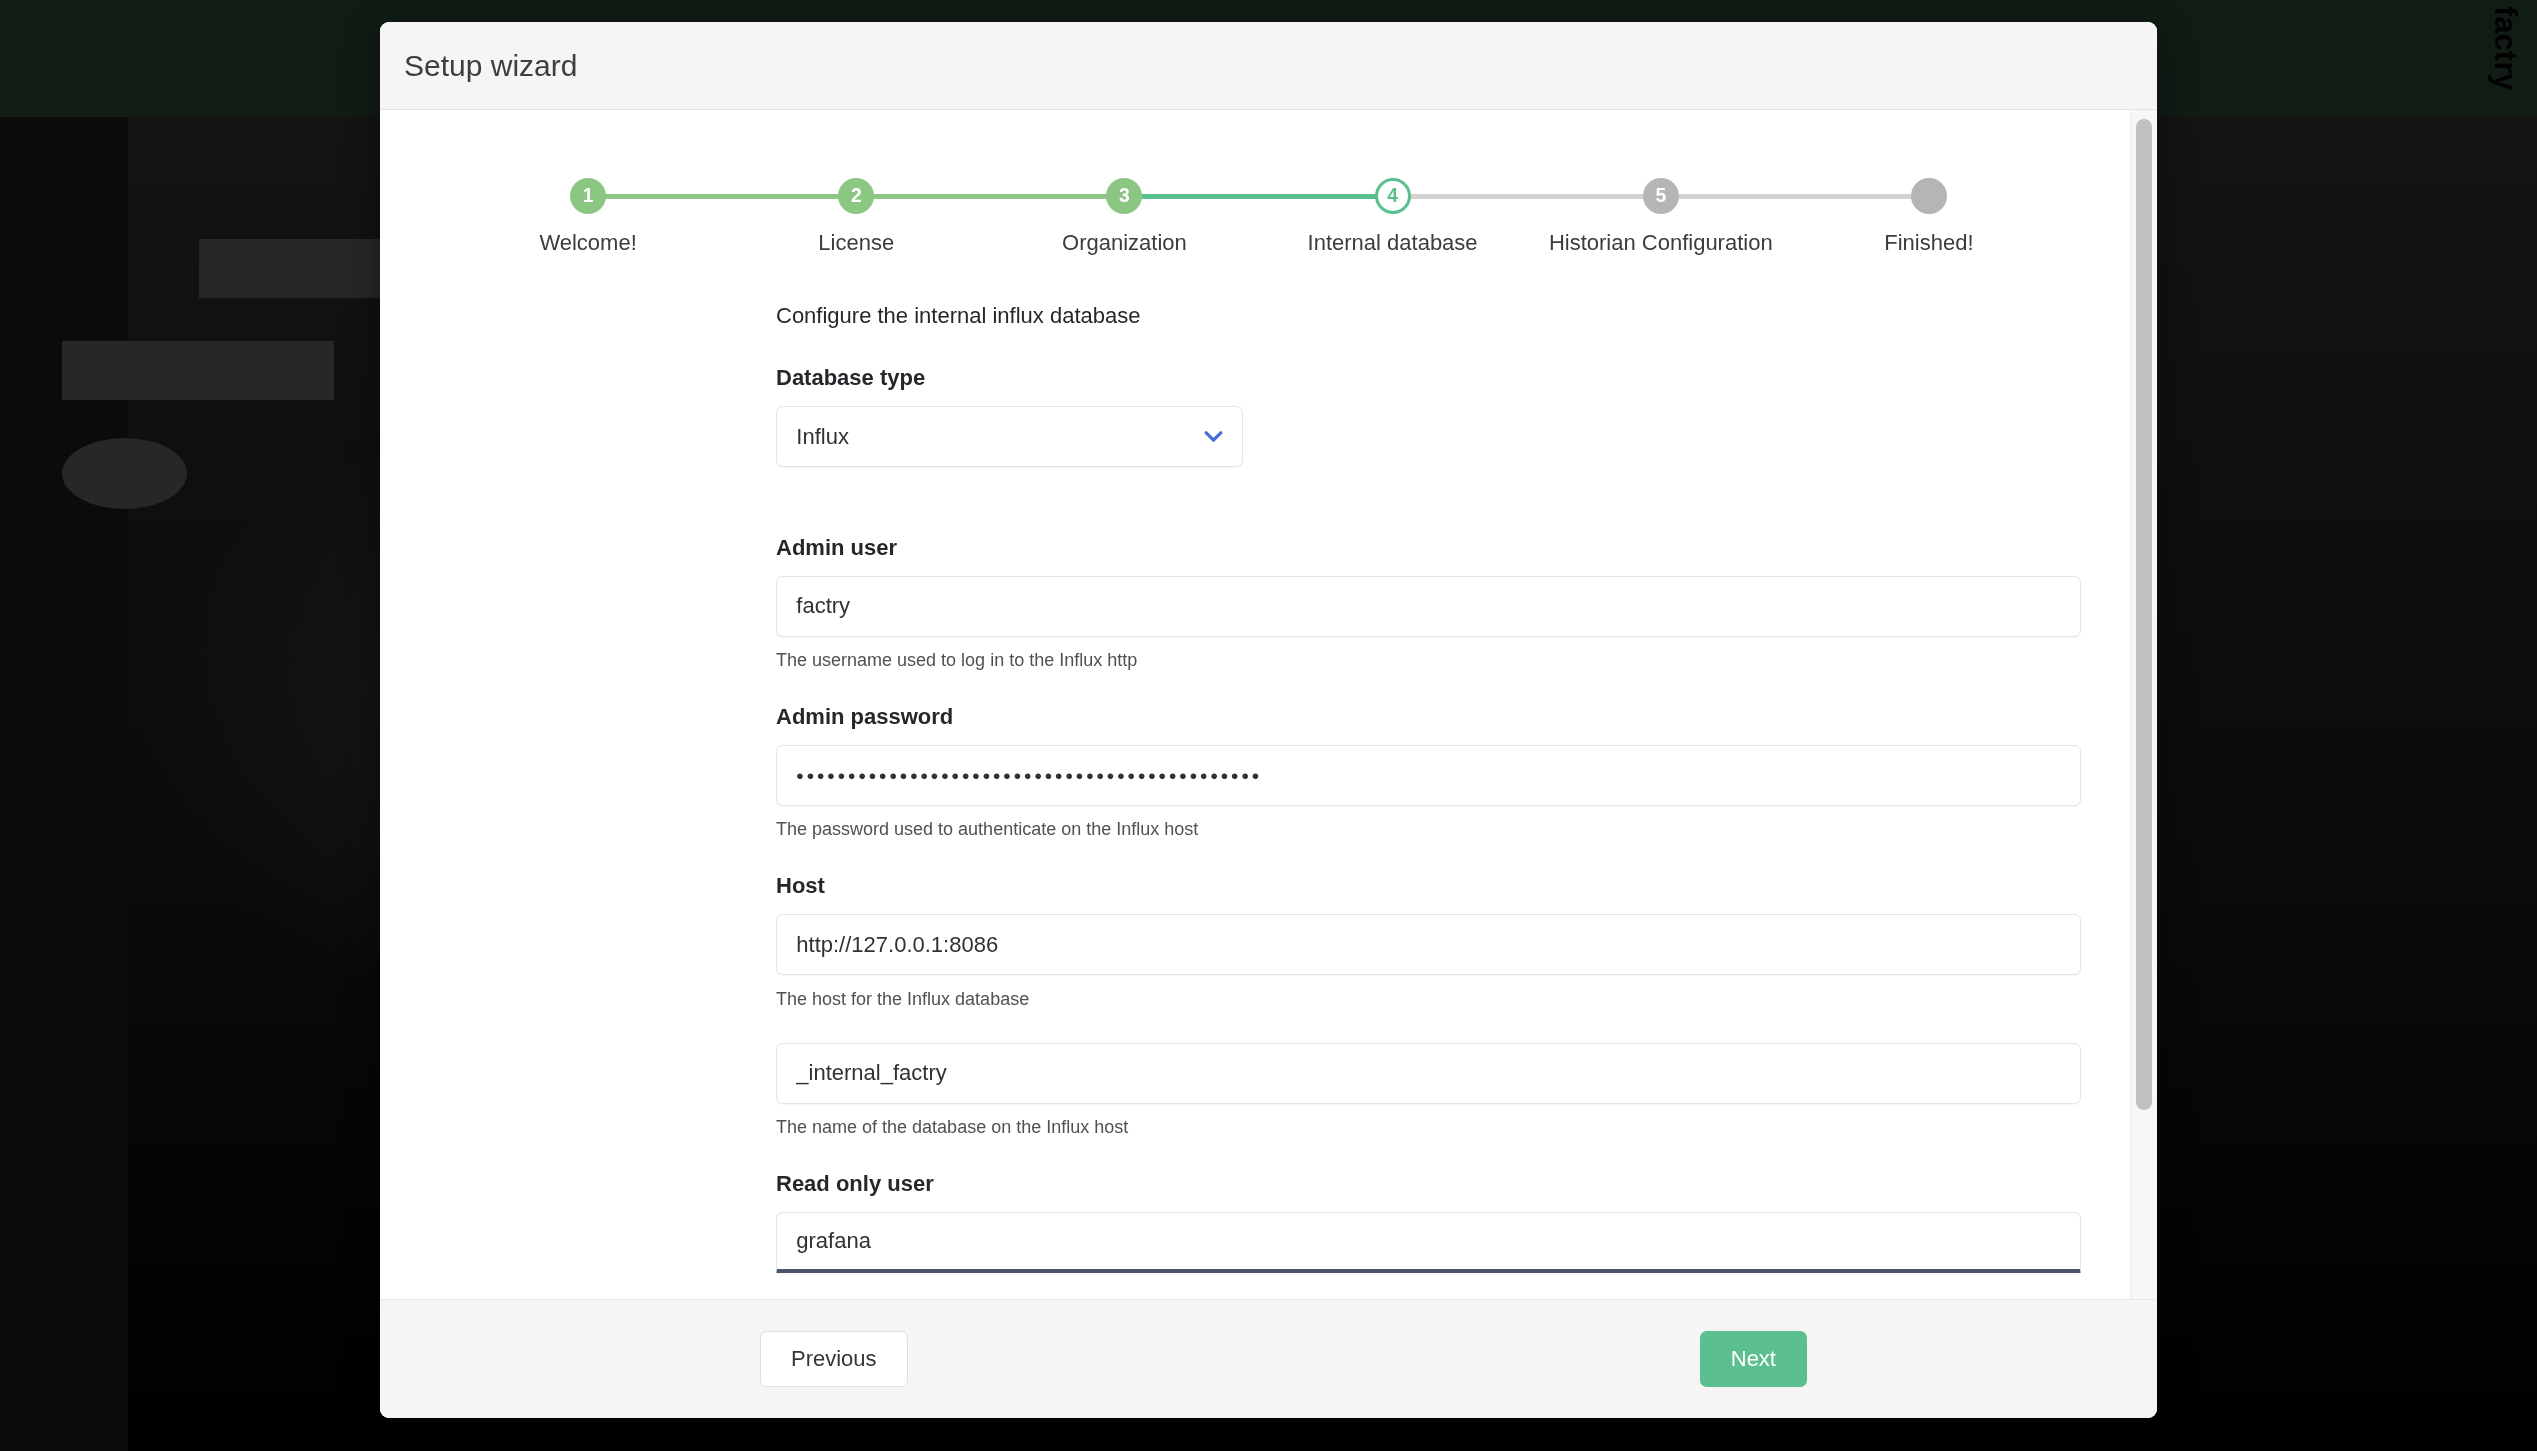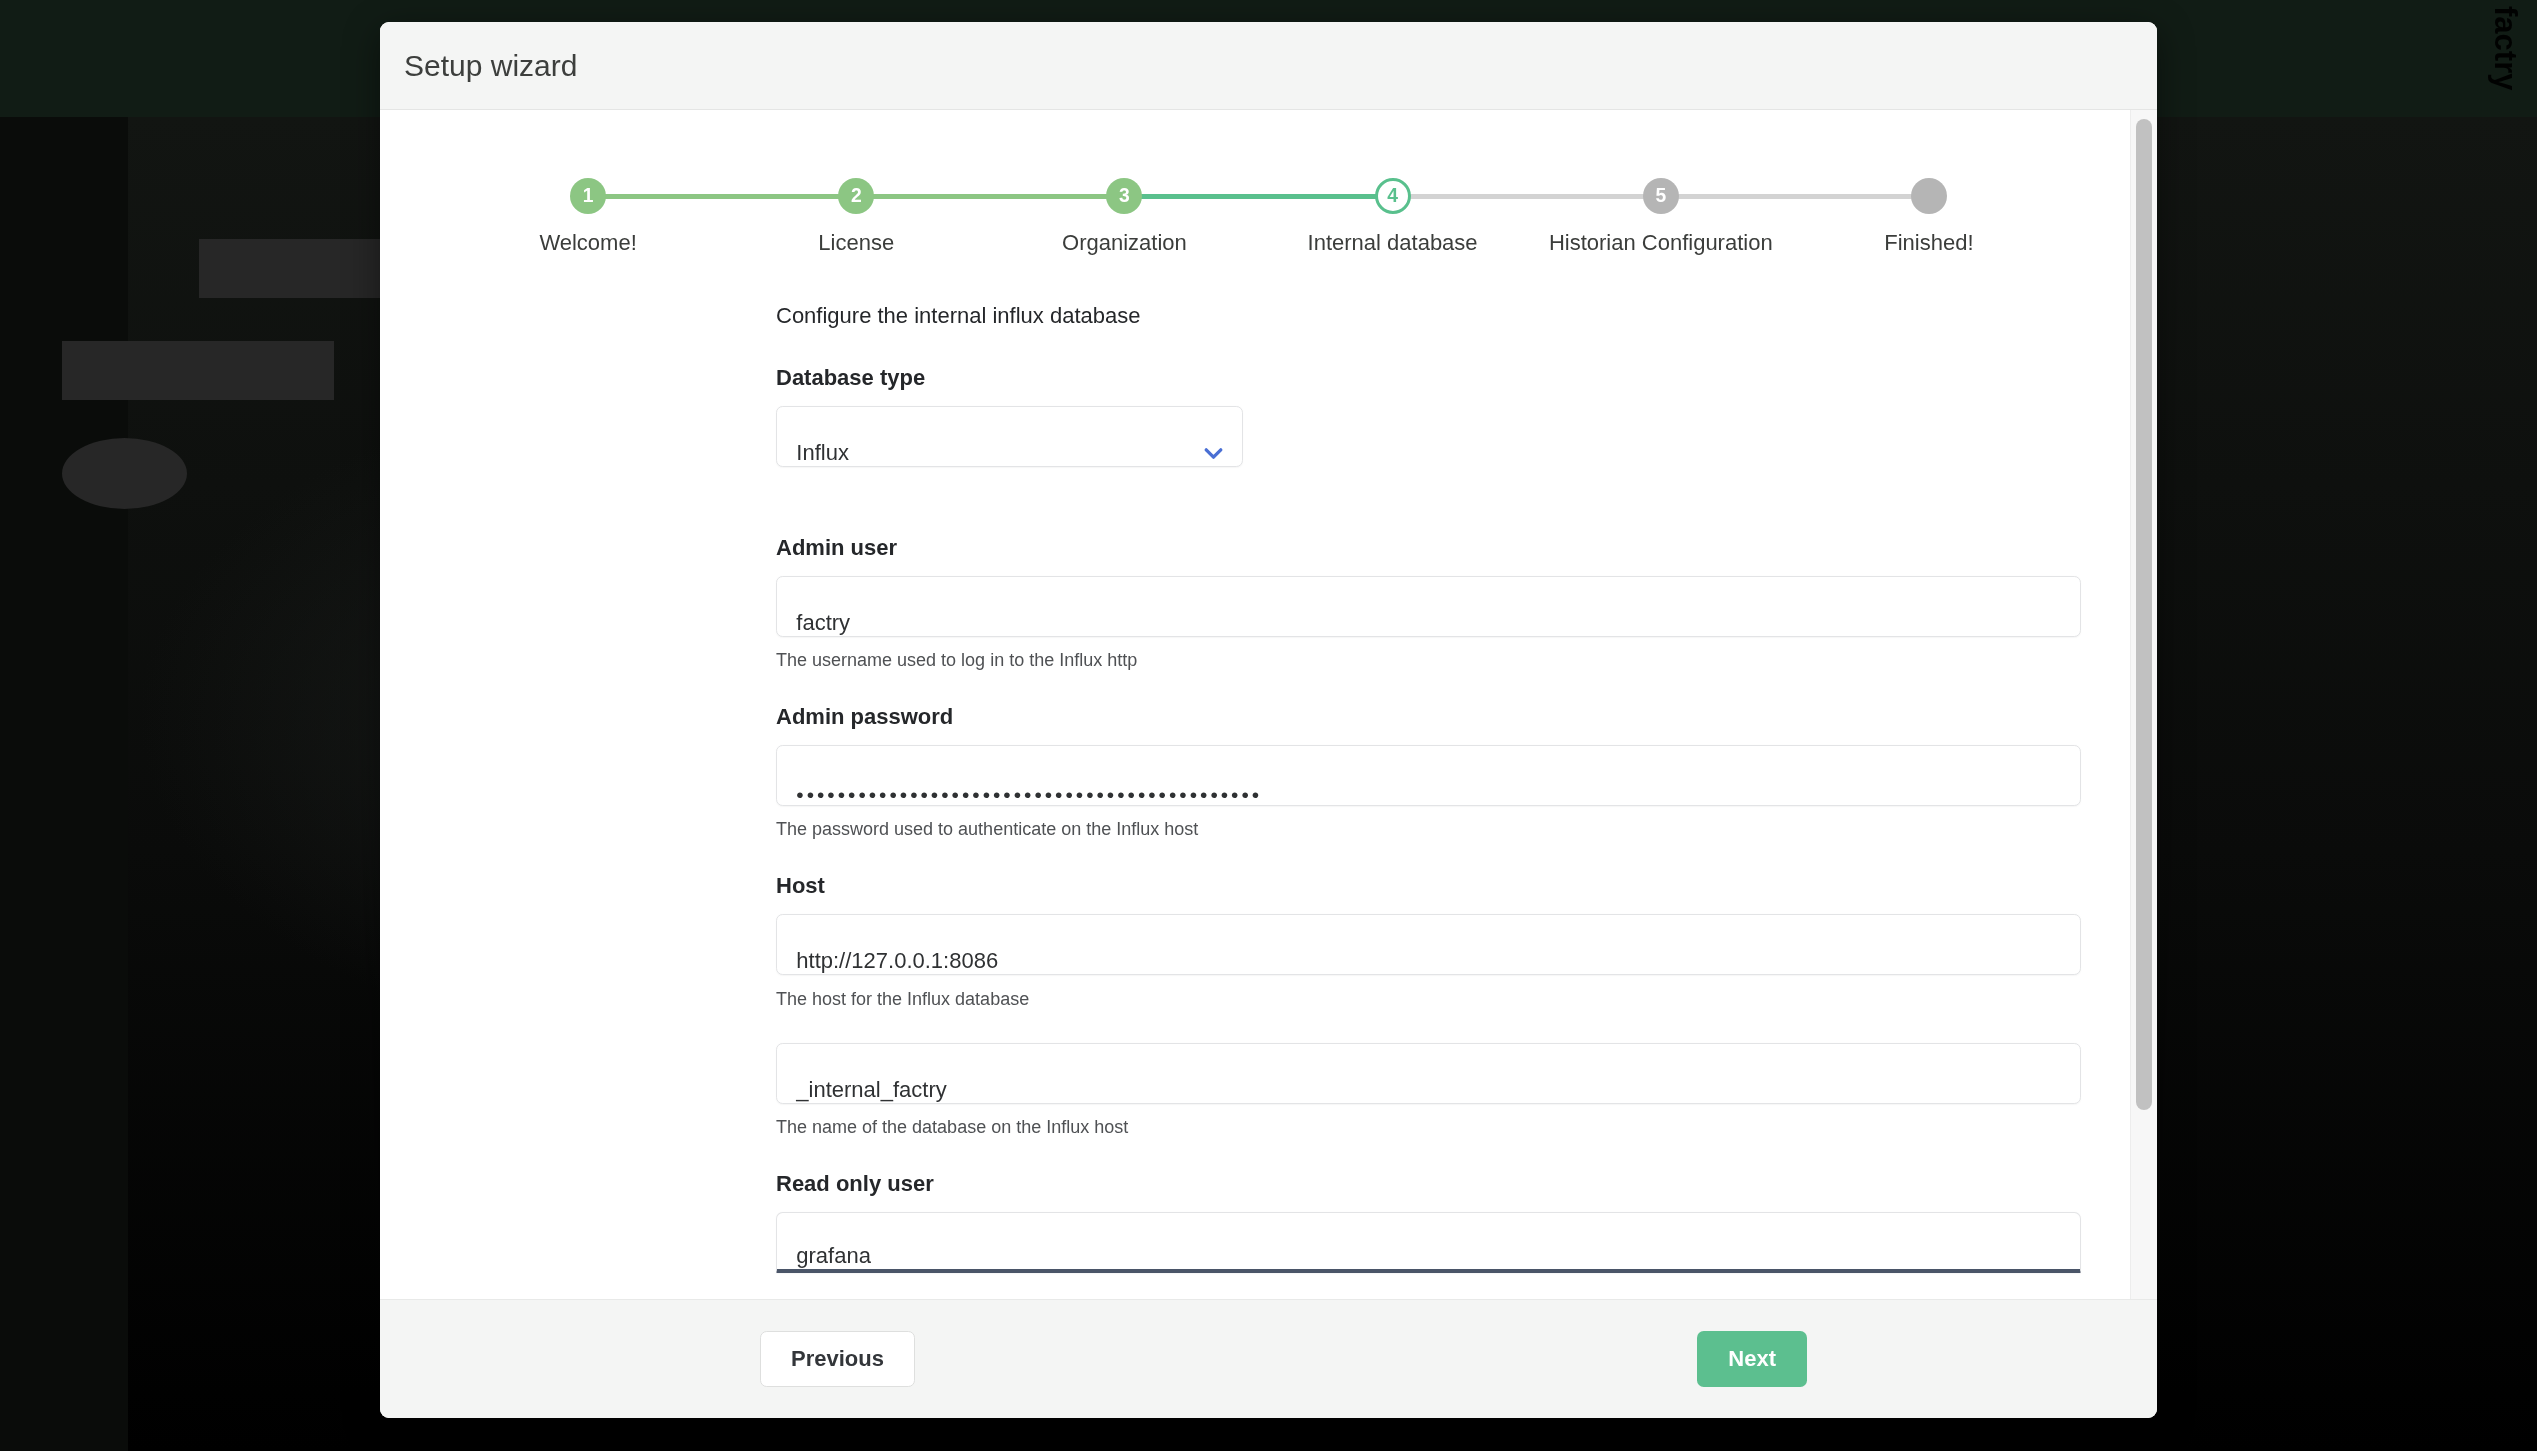--- a/index.html
+++ b/index.html
@@ -173,21 +173,21 @@
     color: #25272a;
     margin-bottom: 15px;
   }
   .input-box {
     width: 100%;
     height: 61px;
     border: 1.5px solid #e3e4e6;
     border-radius: 6.7px;
     background: #ffffff;
     display: flex;
-    align-items: flex-end;
+    align-items: center;
     padding: 0 19.3px;
     font-size: 22px;
     color: #2f3133;
     box-shadow: 0 0.7px 1.5px rgba(0,0,0,.04);
   }
   .input-box.focused {
     border-bottom: 4.5px solid #4a5568;
     border-radius: 6.7px 6.7px 1.5px 1.5px;
   }
   .input-box.select {
@@ -243,21 +243,20 @@
   .btn {
     font-size: 22px;
     border-radius: 6.7px;
     height: 56px;
     padding: 8px 30px;
     display: flex;
     align-items: center;
     justify-content: center;
     cursor: pointer;
     border: 1.5px solid transparent;
-    font-weight: bold;
   }
   #btn-previous {
     position: absolute;
     left: 380px;
     background: #ffffff;
     border-color: #dedfde;
     color: #33363a;
   }
   #btn-next {
     position: absolute;

